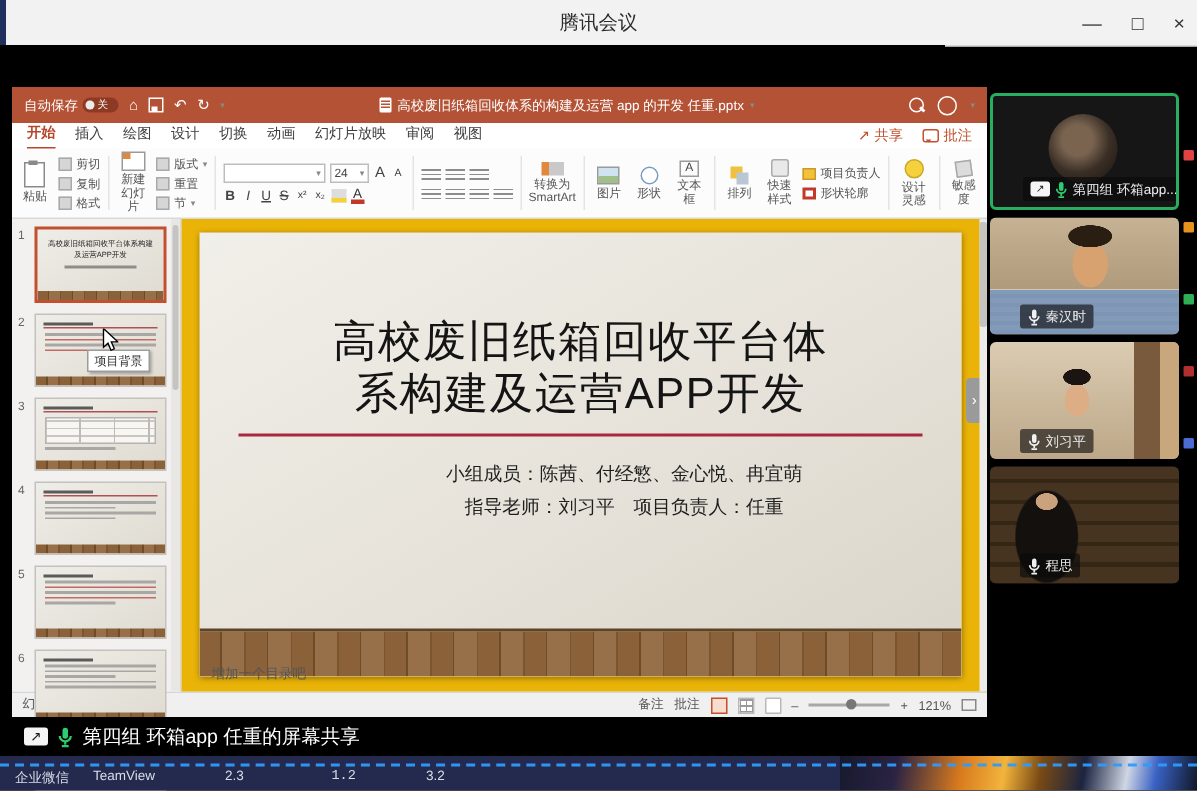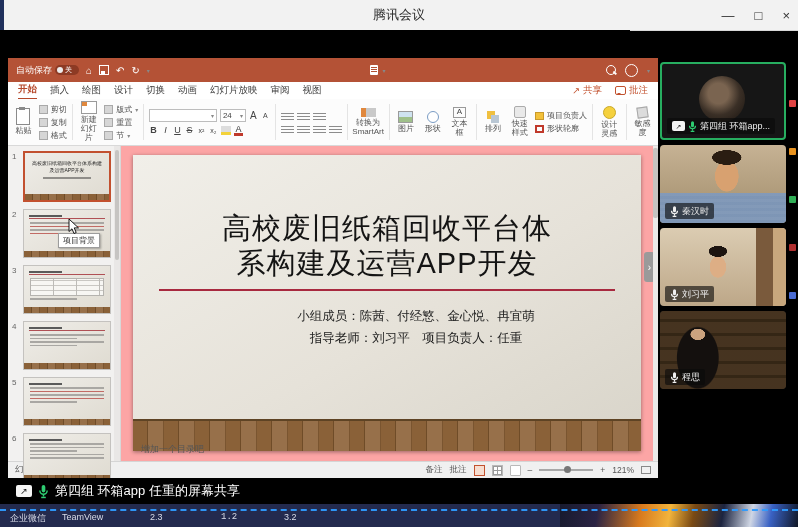--- a/index.html
+++ b/index.html
@@ -116,21 +116,21 @@
   .tr{height:1px;background:#b05055;width:88%;margin:0 5px 3px;}
   .tl{height:1.5px;background:#a9a7a3;margin:2px 6px;}
   .tl.red{background:#c26b65;}
   .tl.short{width:55%;}
   .tgrid{margin:2px 6px;height:16px;border:1px solid #b5b3af;
          background:repeating-linear-gradient(90deg,transparent 0 22px,#bdbbb7 22px 23px),
                     repeating-linear-gradient(0deg,transparent 0 4px,#c9c7c3 4px 5px),#f7f6f3;}
   .tscroll{position:absolute;right:0;top:0;bottom:0;width:6px;background:#e9e7e6;}
   .tthumb{position:absolute;right:1px;top:4px;width:4px;height:110px;background:#c6c4c2;border-radius:2px;}
 
-  .canvas{flex:1;background:#fca5a5;position:relative;min-width:0;}
+  .canvas{flex:1;background:#eab308;position:relative;min-width:0;}
   .slide{position:absolute;left:12px;top:9px;width:508px;height:296px;
          background:linear-gradient(150deg,#f1efe9 0%,#e6e2d9 55%,#d8d4c9 100%);
          box-shadow:0 1px 4px rgba(0,0,0,.4);overflow:hidden;}
   .stitle{margin-top:56px;text-align:center;font-size:29px;line-height:1.22;color:#141414;
           letter-spacing:1px;}
   .sline{height:2px;background:#a8293f;margin:7px 26px 0;}
   .ssub{margin-top:14px;padding-left:58px;text-align:center;font-size:12.5px;line-height:1.8;color:#1e1e1e;}
   .wood{position:absolute;left:0;right:0;bottom:0;height:30px;border-top:2px solid #5e4324;
         background:repeating-linear-gradient(90deg,#8a6138 0 14px,#6f4c28 14px 15px,#97704a 15px 30px,#7a5530 30px 31px);}
   .cnav{position:absolute;right:3px;top:106px;width:11px;height:30px;background:#9a9a9a;color:#fff;
@@ -183,21 +183,21 @@
   .p4{background:
       radial-gradient(ellipse 15px 9px at 46% 30%,#1c1410 0 60%,rgba(0,0,0,0) 62%),
       radial-gradient(ellipse 14px 18px at 46% 50%,#ddae85 0 58%,rgba(0,0,0,0) 60%),
       linear-gradient(90deg,rgba(0,0,0,0) 76%,#7a5a3c 76% 90%,#c8a77d 90%),
       linear-gradient(#dbccb2,#bda788);}
   .p5{background:
       radial-gradient(ellipse 13px 10px at 30% 30%,#caa27e 0 55%,rgba(0,0,0,0) 58%),
       radial-gradient(ellipse 34px 50px at 30% 60%,#14100e 0 60%,rgba(0,0,0,0) 63%),
       linear-gradient(rgba(0,0,0,.35),rgba(0,0,0,.35)),
       repeating-linear-gradient(0deg,#6b4f31 0 11px,#503a20 11px 14px);}
-  .vlabel{position:absolute;left:5px;bottom:4px;display:flex;align-items:center;gap:3px;
+  .vlabel{position:absolute;left:20px;bottom:4px;display:flex;align-items:center;gap:3px;
           background:rgba(10,10,10,.62);border-radius:2px;padding:1.5px 5px;font-size:9px;color:#eee;
           max-width:110px;white-space:nowrap;overflow:hidden;}
   .shicon{width:13px;height:10px;background:#f5f5f5;border-radius:2px;color:#1a1a1a;font-size:7px;
           display:flex;align-items:center;justify-content:center;flex:0 0 auto;line-height:1;}
   .mic{flex:0 0 auto;display:flex;}
 
   
   .banner{position:absolute;left:0;top:478px;width:798px;height:26px;background:#000;display:flex;
           align-items:center;gap:6px;padding-left:16px;color:#fff;font-size:13px;box-sizing:border-box;}
   .banner .shicon{width:16px;height:12px;font-size:9px;}
@@ -241,20 +241,21 @@
         </div>
         <div class="qat">
           <span>⌂</span>
           <span class="sv"></span>
           <span>↶</span>
           <span>↻</span>
           <span class="caret">▾</span>
         </div>
         <div class="pfile">
           <span class="doci"></span>
+          <span>高校废旧纸箱回收体系的构建及运营 app 的开发 任重.pptx</span>
           <span class="caret">▾</span>
         </div>
         <div class="pright">
           <span class="mag"></span>
           <span class="acct"></span>
           <span class="caret">▾</span>
         </div>
       </div>
 
       <div class="ptabs">

